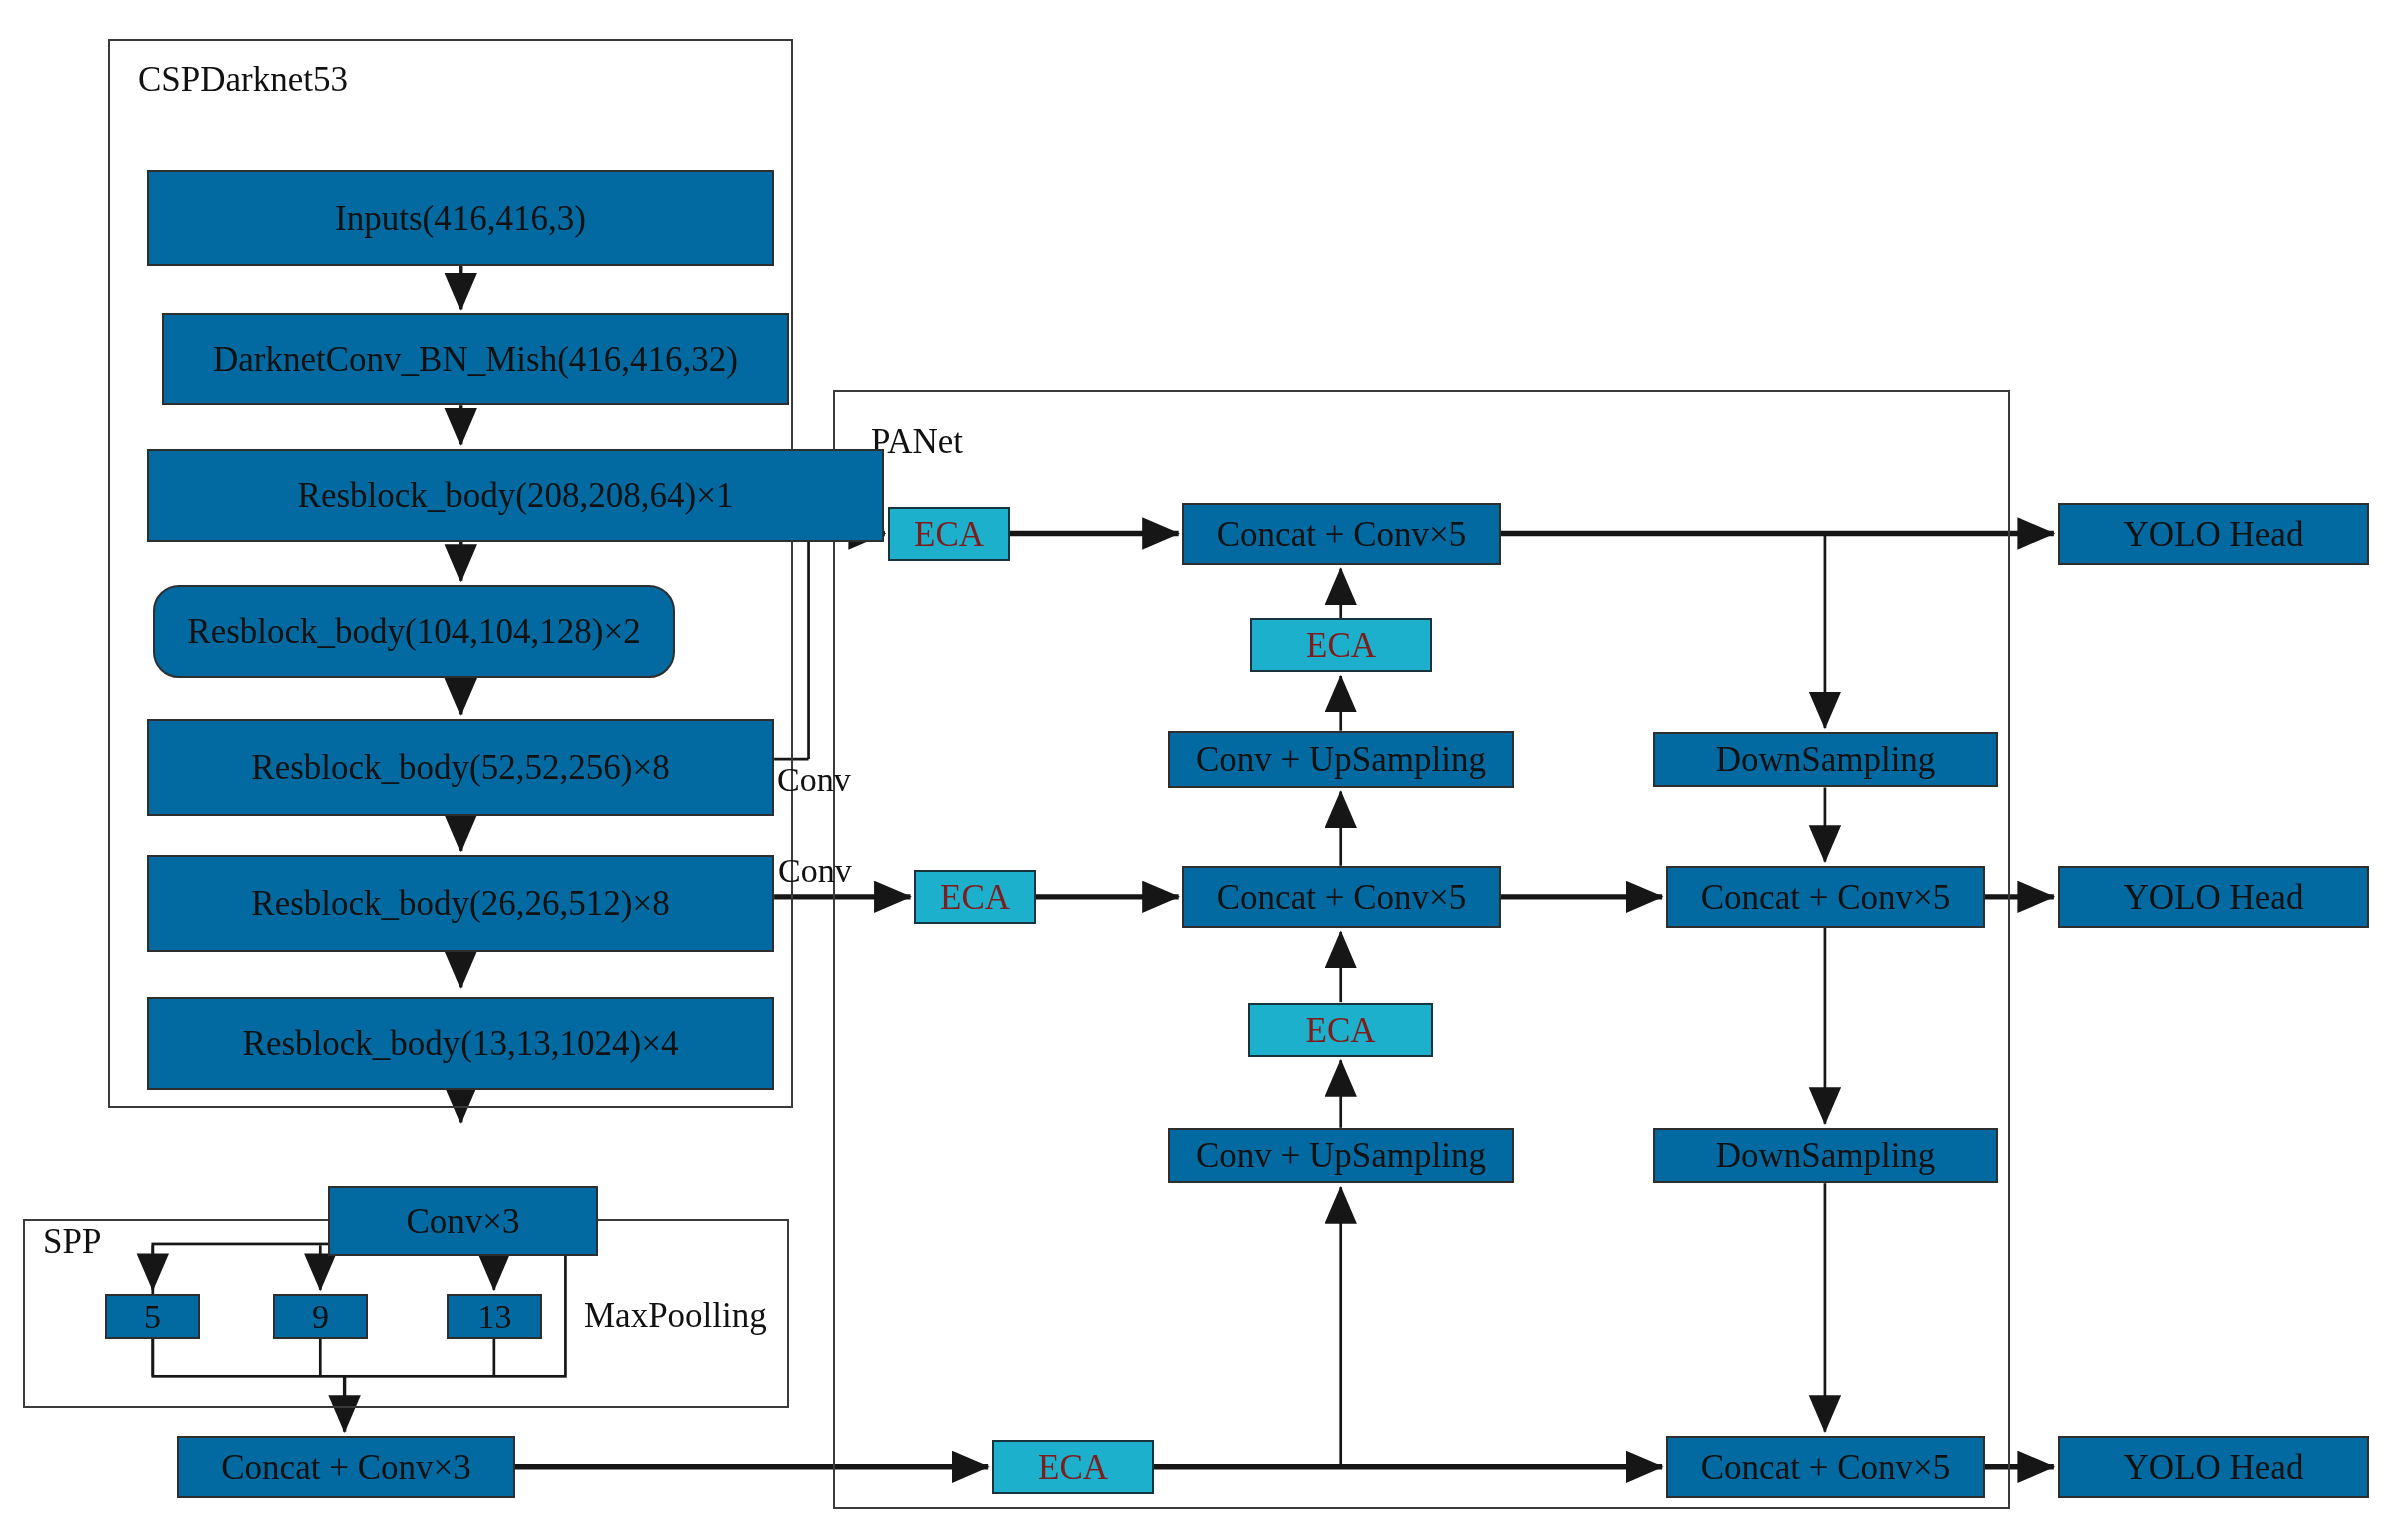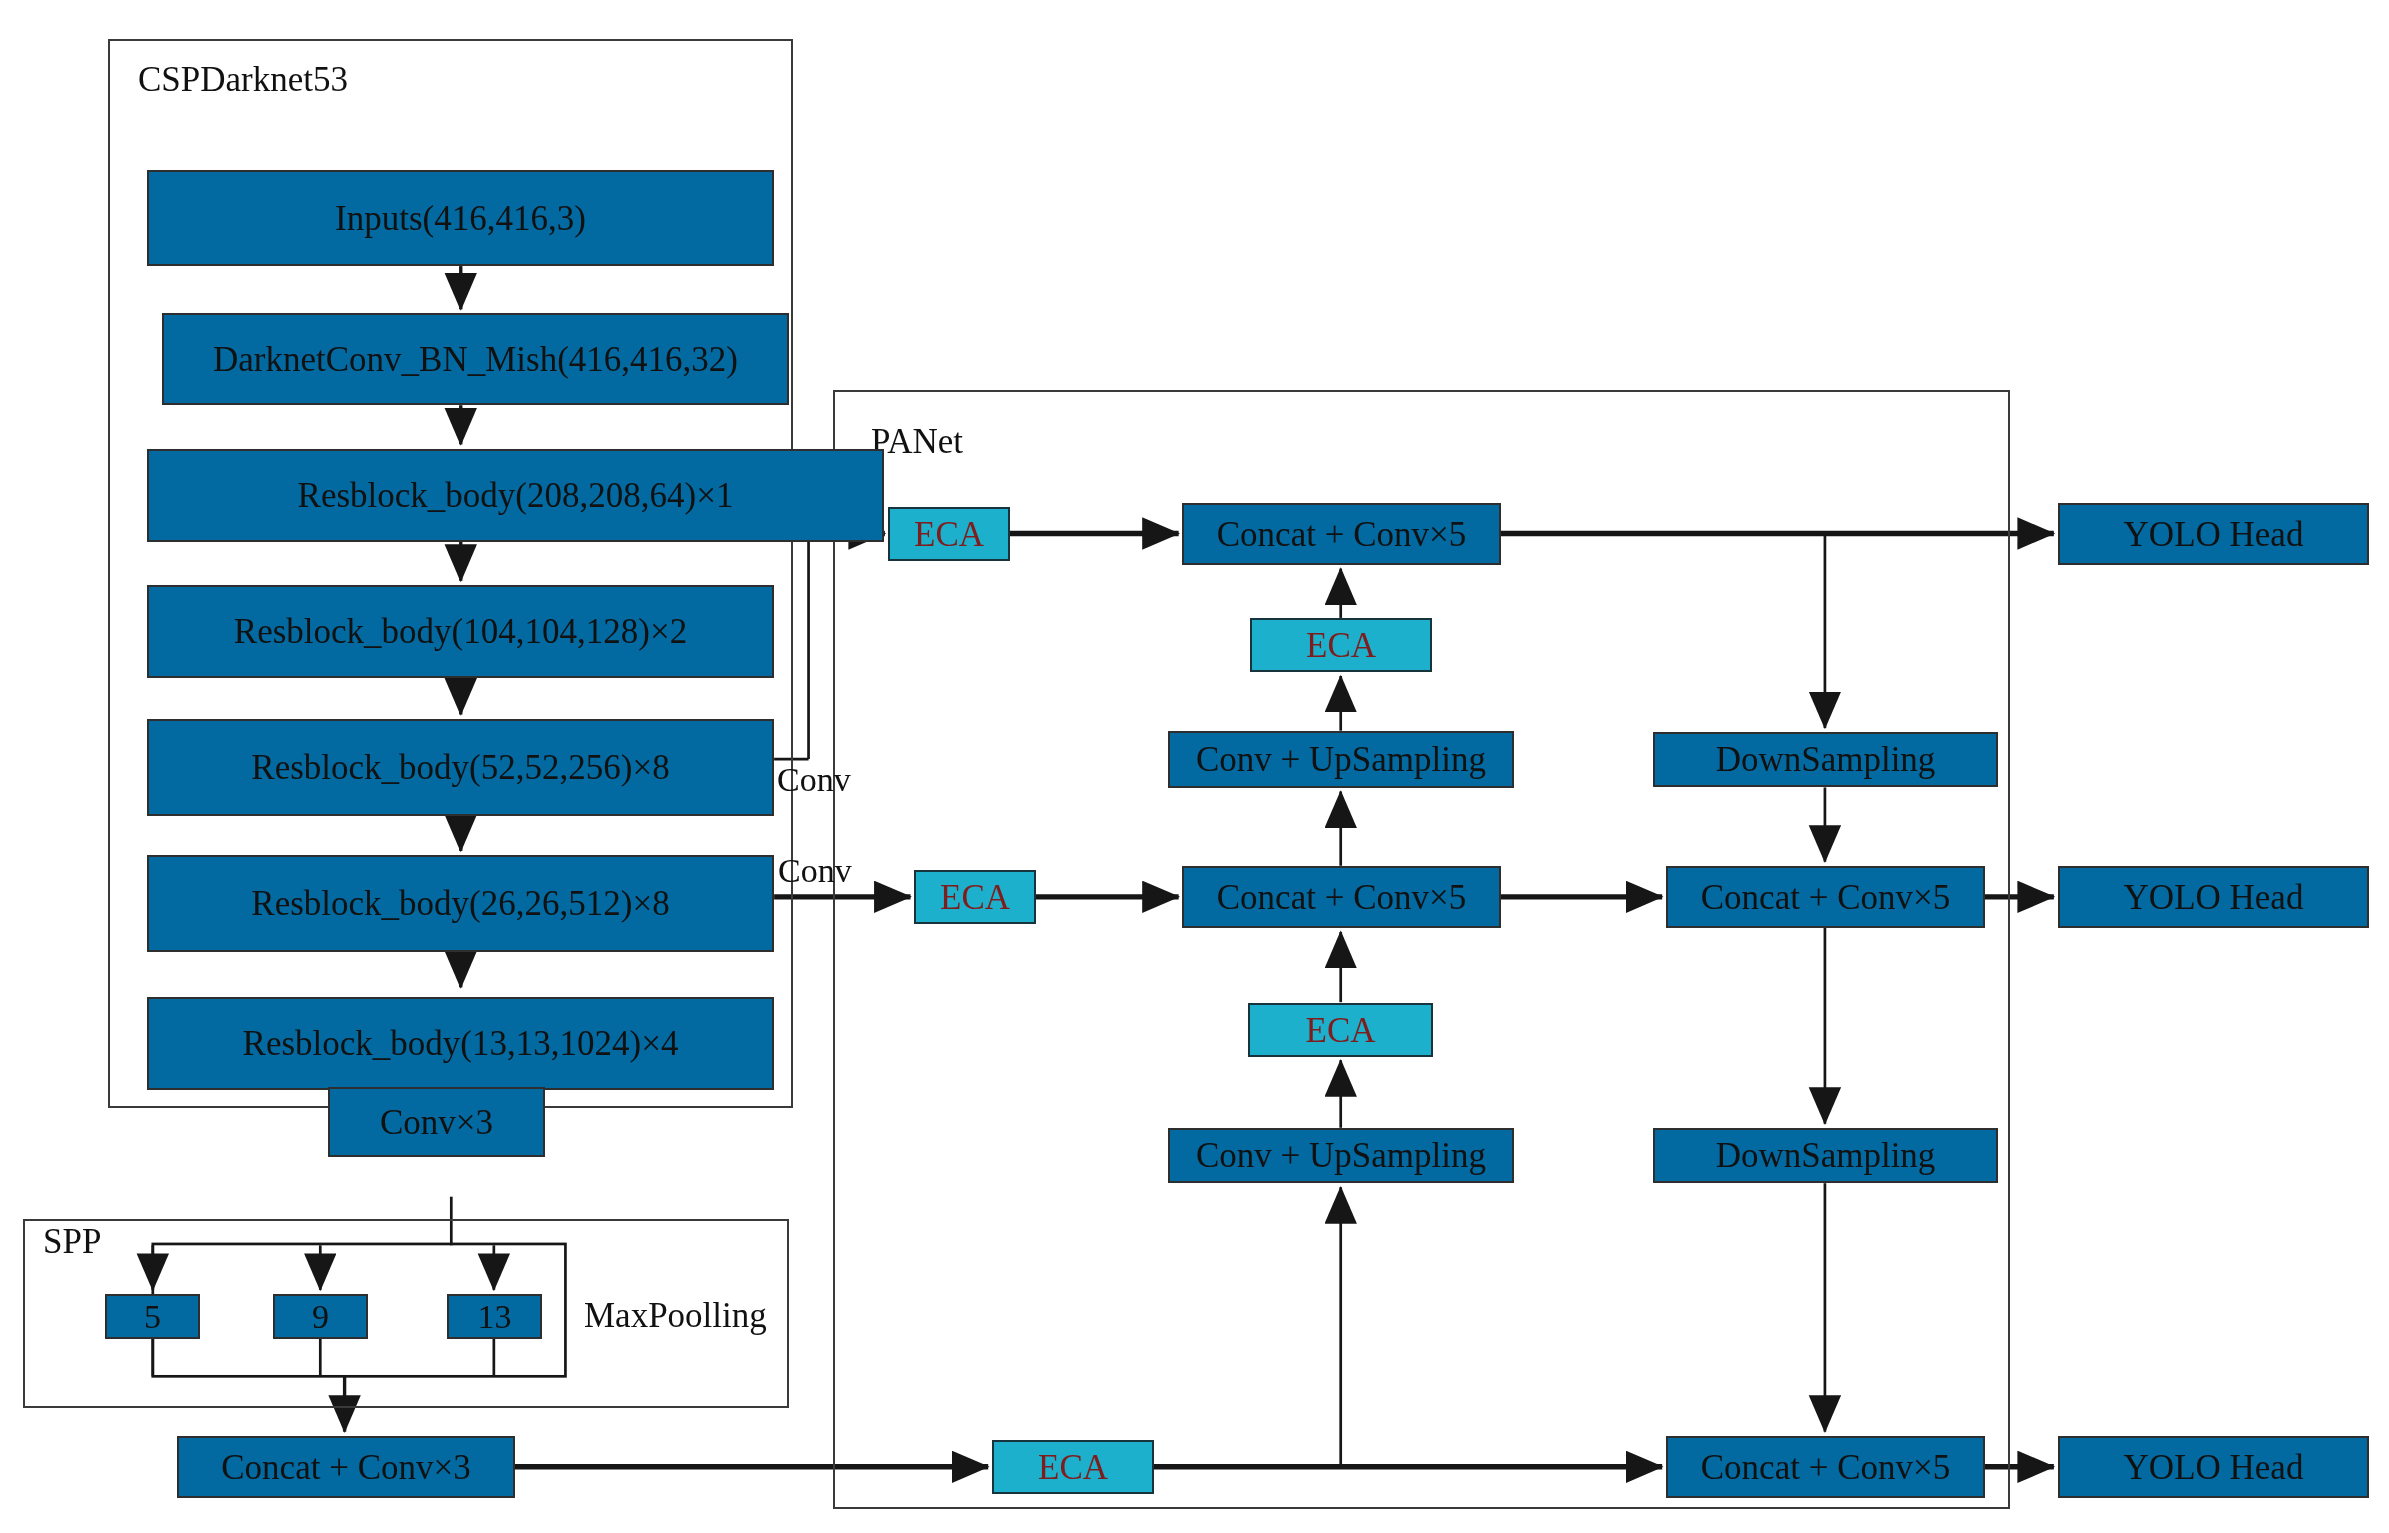--- a/index.html
+++ b/index.html
@@ -98,29 +98,29 @@
   <div class="region" style="left:23px;top:1219px;width:766px;height:189px;"></div>
   <span class="lbl" style="left:43px;top:1224px;">SPP</span>
   <span class="lbl" style="left:584px;top:1298px;">MaxPoolling</span>
 
   <div class="region" style="left:833px;top:390px;width:1177px;height:1119px;"></div>
   <span class="lbl" style="left:871px;top:424px;">PANet</span>
 
   <div class="box" style="left:147px;top:170px;width:627px;height:96px;">Inputs(416,416,3)</div>
   <div class="box" style="left:147px;top:313px;width:627px;height:92px;margin-left:15px;">DarknetConv_BN_Mish(416,416,32)</div>
   <div class="box" style="left:147px;top:449px;width:737px;height:93px;">Resblock_body(208,208,64)×1</div>
-  <div class="box" style="left:147px;top:585px;width:627px;height:93px;">Resblock_body(104,104,128)×2</div>
+  <div class="box" style="left:153px;top:585px;width:522px;height:93px;border-radius:26px;">Resblock_body(104,104,128)×2</div>
   <div class="box" style="left:147px;top:719px;width:627px;height:97px;">Resblock_body(52,52,256)×8</div>
   <div class="box" style="left:147px;top:855px;width:627px;height:97px;">Resblock_body(26,26,512)×8</div>
   <div class="box" style="left:147px;top:997px;width:627px;height:93px;">Resblock_body(13,13,1024)×4</div>
 
   <span class="convlbl" style="left:777px;top:763px;">Conv</span>
   <span class="convlbl" style="left:778px;top:854px;">Conv</span>
 
-  <div class="box" style="left:328px;top:1087px;width:217px;height:70px;">Conv×3</div>
+  <div class="box" style="left:328px;top:1186px;width:270px;height:70px;">Conv×3</div>
   <div class="box small" style="left:105px;top:1294px;width:95px;height:45px;">5</div>
   <div class="box small" style="left:273px;top:1294px;width:95px;height:45px;">9</div>
   <div class="box small" style="left:447px;top:1294px;width:95px;height:45px;">13</div>
   <div class="box" style="left:177px;top:1436px;width:338px;height:62px;">Concat + Conv×3</div>
 
   <div class="box eca" style="left: 888px; top: 507px; width: 122px; height: 54px; background: rgb(28, 176, 204);">ECA</div>
   <div class="box eca" style="left: 914px; top: 870px; width: 122px; height: 54px; background: rgb(28, 176, 204);">ECA</div>
   <div class="box eca" style="left: 992px; top: 1440px; width: 162px; height: 54px; background: rgb(28, 176, 204);">ECA</div>
   <div class="box eca" style="left: 1250px; top: 618px; width: 182px; height: 54px; background: rgb(28, 176, 204);">ECA</div>
   <div class="box eca" style="left: 1248px; top: 1003px; width: 185px; height: 54px; background: rgb(28, 176, 204);">ECA</div>

